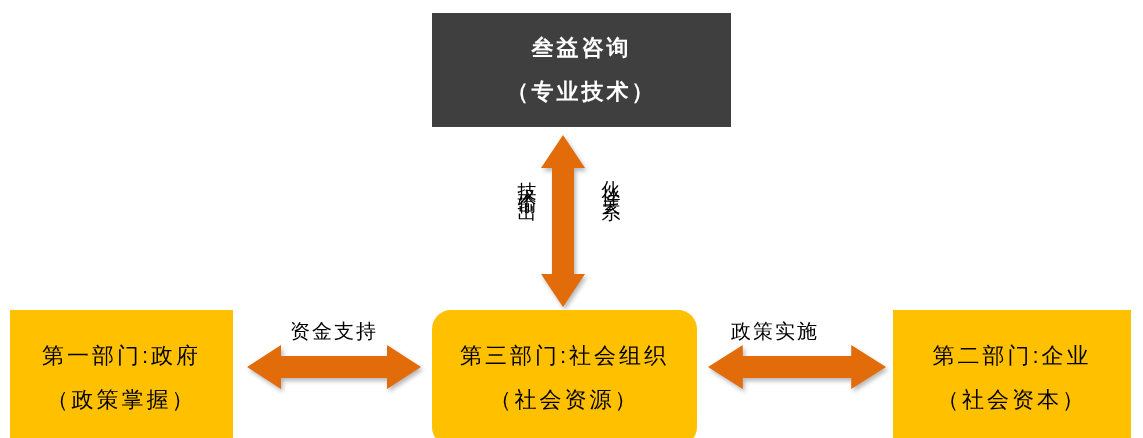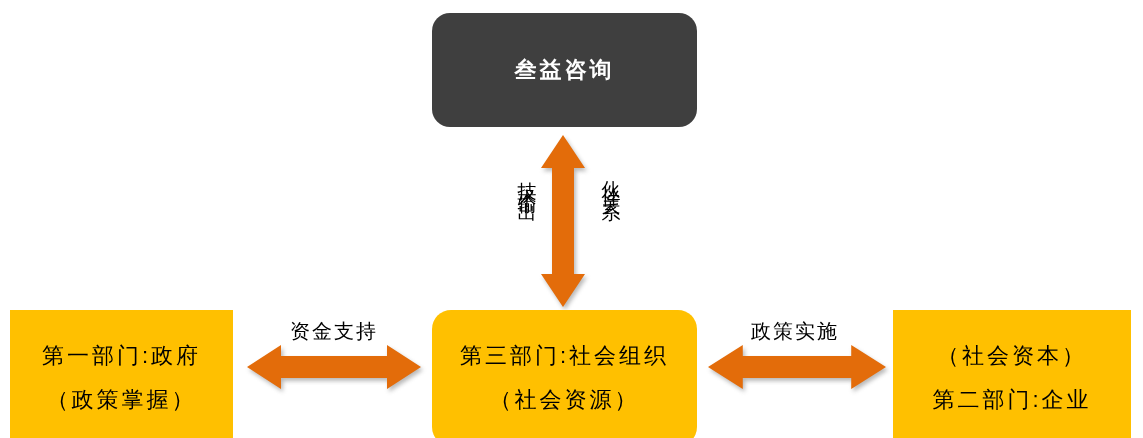--- a/index.html
+++ b/index.html
@@ -26,26 +26,25 @@
   .box {
     position: absolute;
     display: flex;
     flex-direction: column;
     align-items: center;
     justify-content: center;
     text-align: center;
   }
   .box .line { letter-spacing: 3px; }
   .top-box {
-    left: 432px; top: 13px; width: 265px; height: 114px;
+    left: 432px; top: 13px; width: 299px; height: 114px;
     background: var(--top-box-bg);
     color: var(--top-box-text);
     font-weight: bold;
     font-size: 22px;
-    border-radius: 18px;
   }
   .top-box .line { line-height: 44px; }
   .sector-box {
     top: 310px; height: 136px;
     background: var(--sector-box-bg);
     color: var(--sector-box-text);
     font-weight: normal;
     font-size: 22px;
   }
   .sector-box .line { line-height: 44px; }
@@ -79,30 +78,31 @@
   .h-label {
     position: absolute;
     transform: translateX(-50%);
     font-size: 20px;
     letter-spacing: 2px;
     color: #000;
     white-space: nowrap;
   }
   .h-label.funding      { left: 334px; top: 318px; }
   .h-label.social-res   { left: 334px; top: 387px; }
-  .h-label.policy-impl  { left: 795px; top: 318px; }
+  .h-label.policy-impl  { left: 775px; top: 318px; }
   .h-label.policy-supp  { left: 795px; top: 387px; }
 </style>
 </head>
 <body>
 
 <div class="canvas">
 
   <div class="box top-box">
     <div class="line">叁益咨询</div>
+    <div class="line">（专业技术）</div>
   </div>
 
   <svg class="arrow-svg v-arrow" viewBox="0 0 46 172" preserveAspectRatio="none">
     <path d="M23,0 L45,33 L34,33 L34,139 L45,139 L23,172 L1,139 L12,139 L12,33 L1,33 Z"></path>
   </svg>
   <div class="v-label left">技术输出</div>
   <div class="v-label right">伙伴关系</div>
 
   <svg class="arrow-svg h-arrow-left" viewBox="0 0 174 46" preserveAspectRatio="none">
     <path d="M0,23 L34,1 L34,12 L140,12 L140,1 L174,23 L140,45 L140,34 L34,34 L34,45 Z"></path>
@@ -118,17 +118,17 @@
     <div class="line">第一部门:政府</div>
     <div class="line">（政策掌握）</div>
   </div>
 
   <div class="box sector-box center">
     <div class="line">第三部门:社会组织</div>
     <div class="line">（社会资源）</div>
   </div>
 
   <div class="box sector-box right">
+    <div class="line">第二部门:企业</div>
     <div class="line">（社会资本）</div>
-    <div class="line">第二部门:企业</div>
   </div>
 
 </div>
 
 </body></html>

